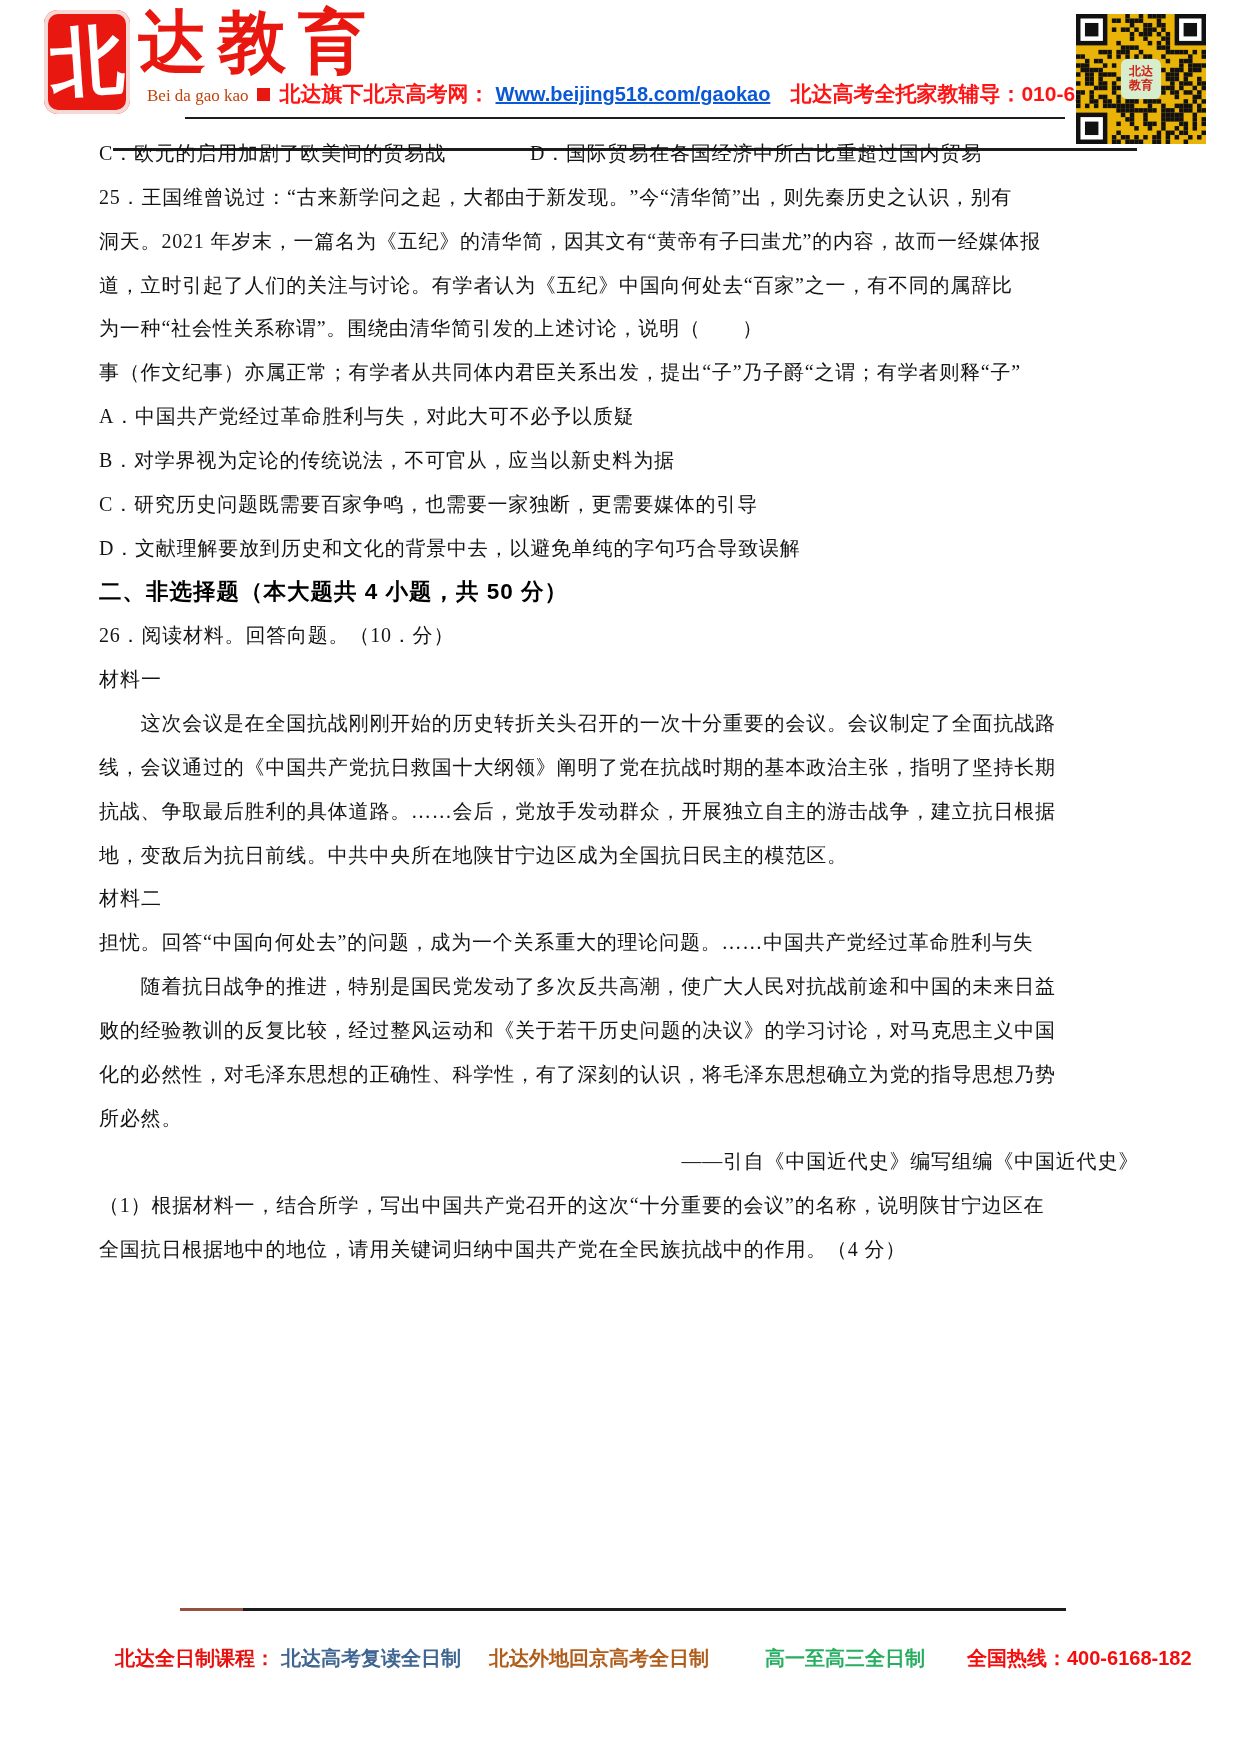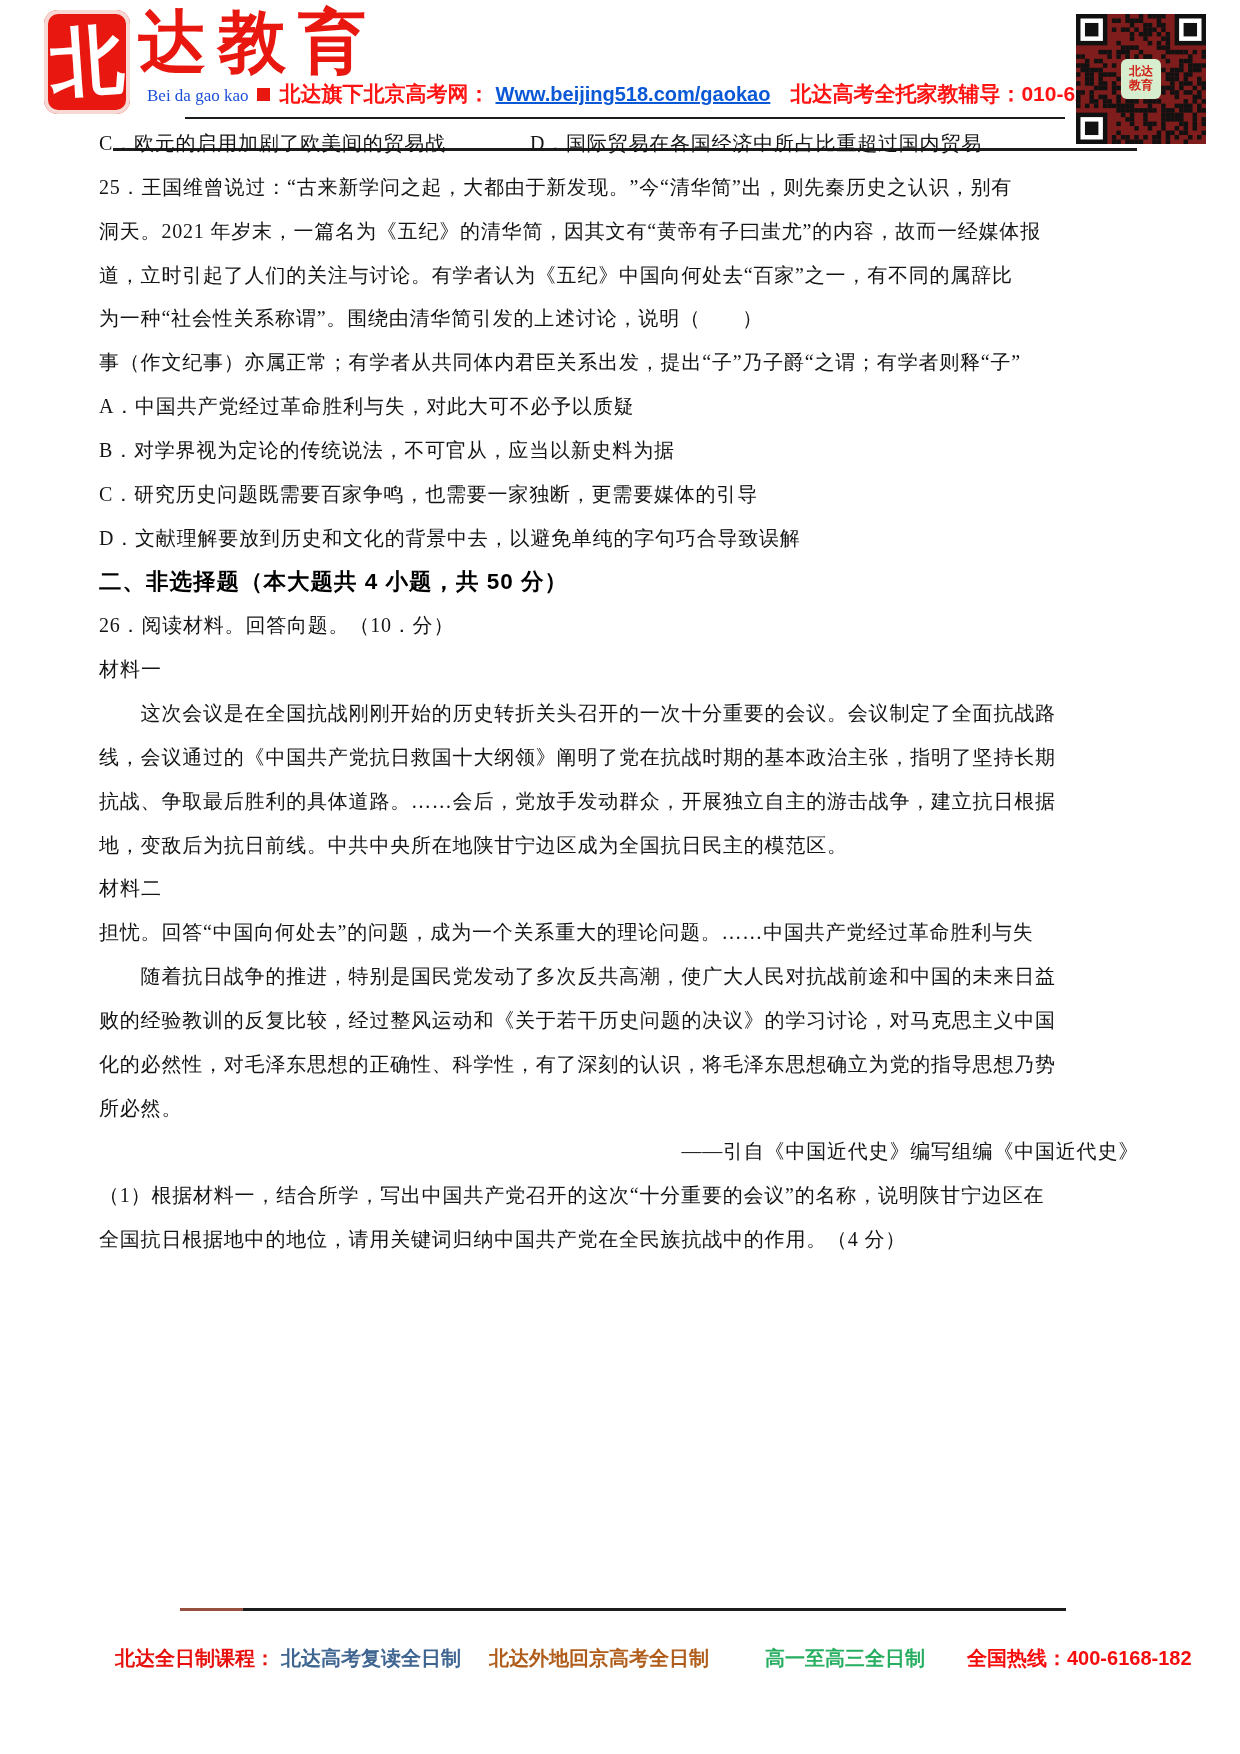--- a/index.html
+++ b/index.html
@@ -21,40 +21,40 @@
         font-family:"Liberation Serif","DejaVu Serif",serif;color:var(--text-black);}
 
   
   .seal{position:absolute;left:44px;top:10px;width:86px;height:104px;
         background:var(--brand-red);border-radius:14px;display:flex;align-items:center;justify-content:center;
         box-shadow:inset 0 0 0 4px #f6d8d4;}
   .seal-char{color:#fff;font-size:74px;font-weight:bold;line-height:1;transform:rotate(-4deg);}
   .brand-name{position:absolute;left:138px;top:2px;font-size:68px;font-weight:bold;
         color:var(--brand-red);letter-spacing:12px;line-height:1.2;font-family:"Liberation Serif",serif;}
   .header-subrow{position:absolute;left:147px;top:80px;display:flex;align-items:baseline;white-space:nowrap;}
-  .brand-pinyin{font-size:17px;color:#1d4ed8;font-family:"Liberation Serif",serif;}
+  .brand-pinyin{font-size:17px;color:#c2410c;font-family:"Liberation Serif",serif;}
   .red-square{display:inline-block;width:13px;height:13px;background:var(--brand-red);
         margin:0 10px 0 8px;align-self:center;}
   .nav-label,.nav-phone{font-size:21px;font-weight:bold;color:var(--header-text-red);
         font-family:"Liberation Sans",sans-serif;}
   .nav-link{font-size:20px;font-weight:bold;color:var(--link-blue);text-decoration:underline;
         font-family:"Liberation Sans",sans-serif;margin:0 6px;}
   .nav-phone{margin-left:14px;}
   .rule-1{position:absolute;left:185px;top:117px;width:880px;height:2px;background:var(--rule-black);}
   .rule-2{position:absolute;left:113px;top:148px;width:1024px;height:3px;background:var(--rule-black);}
 
   
-  .qr{position:absolute;left:1076px;top:14px;width:130px;height:130px;background:#7f1d1d;}
+  .qr{position:absolute;left:1076px;top:14px;width:130px;height:130px;background:#eab308;}
   .qr svg{width:100%;height:100%;display:block;}
   .qr-center{position:absolute;left:45px;top:45px;width:40px;height:40px;background:var(--qr-label-bg);
         border-radius:6px;display:flex;flex-direction:column;align-items:center;justify-content:center;line-height:1.15;}
   .qr-center span{color:#d02218;font-size:12px;font-weight:bold;font-family:"Liberation Serif",serif;}
 
   
-  .body-text{position:absolute;left:99px;top:122px;width:1040px;font-size:20px;
+  .body-text{position:absolute;left:99px;top:132px;width:1040px;font-size:20px;
         line-height:43.85px;letter-spacing:0.8px;}
   .line{white-space:pre-wrap;height:43.85px;overflow:visible;}
   .l-right{text-align:right;}
   .l-heading{font-weight:normal;font-family:"Liberation Sans",sans-serif;font-size:20px;letter-spacing:1px;}
   .l-section{font-weight:bold;font-family:"Liberation Sans",sans-serif;font-size:22.5px;letter-spacing:1px;color:#000;}
   .opt-d{margin-left:84px;}
 
   
   .footer-rule-brown{position:absolute;left:180px;top:1608px;width:63px;height:3px;background:var(--footer-brown);}
   .footer-rule-black{position:absolute;left:243px;top:1608px;width:823px;height:3px;background:var(--rule-black);}

